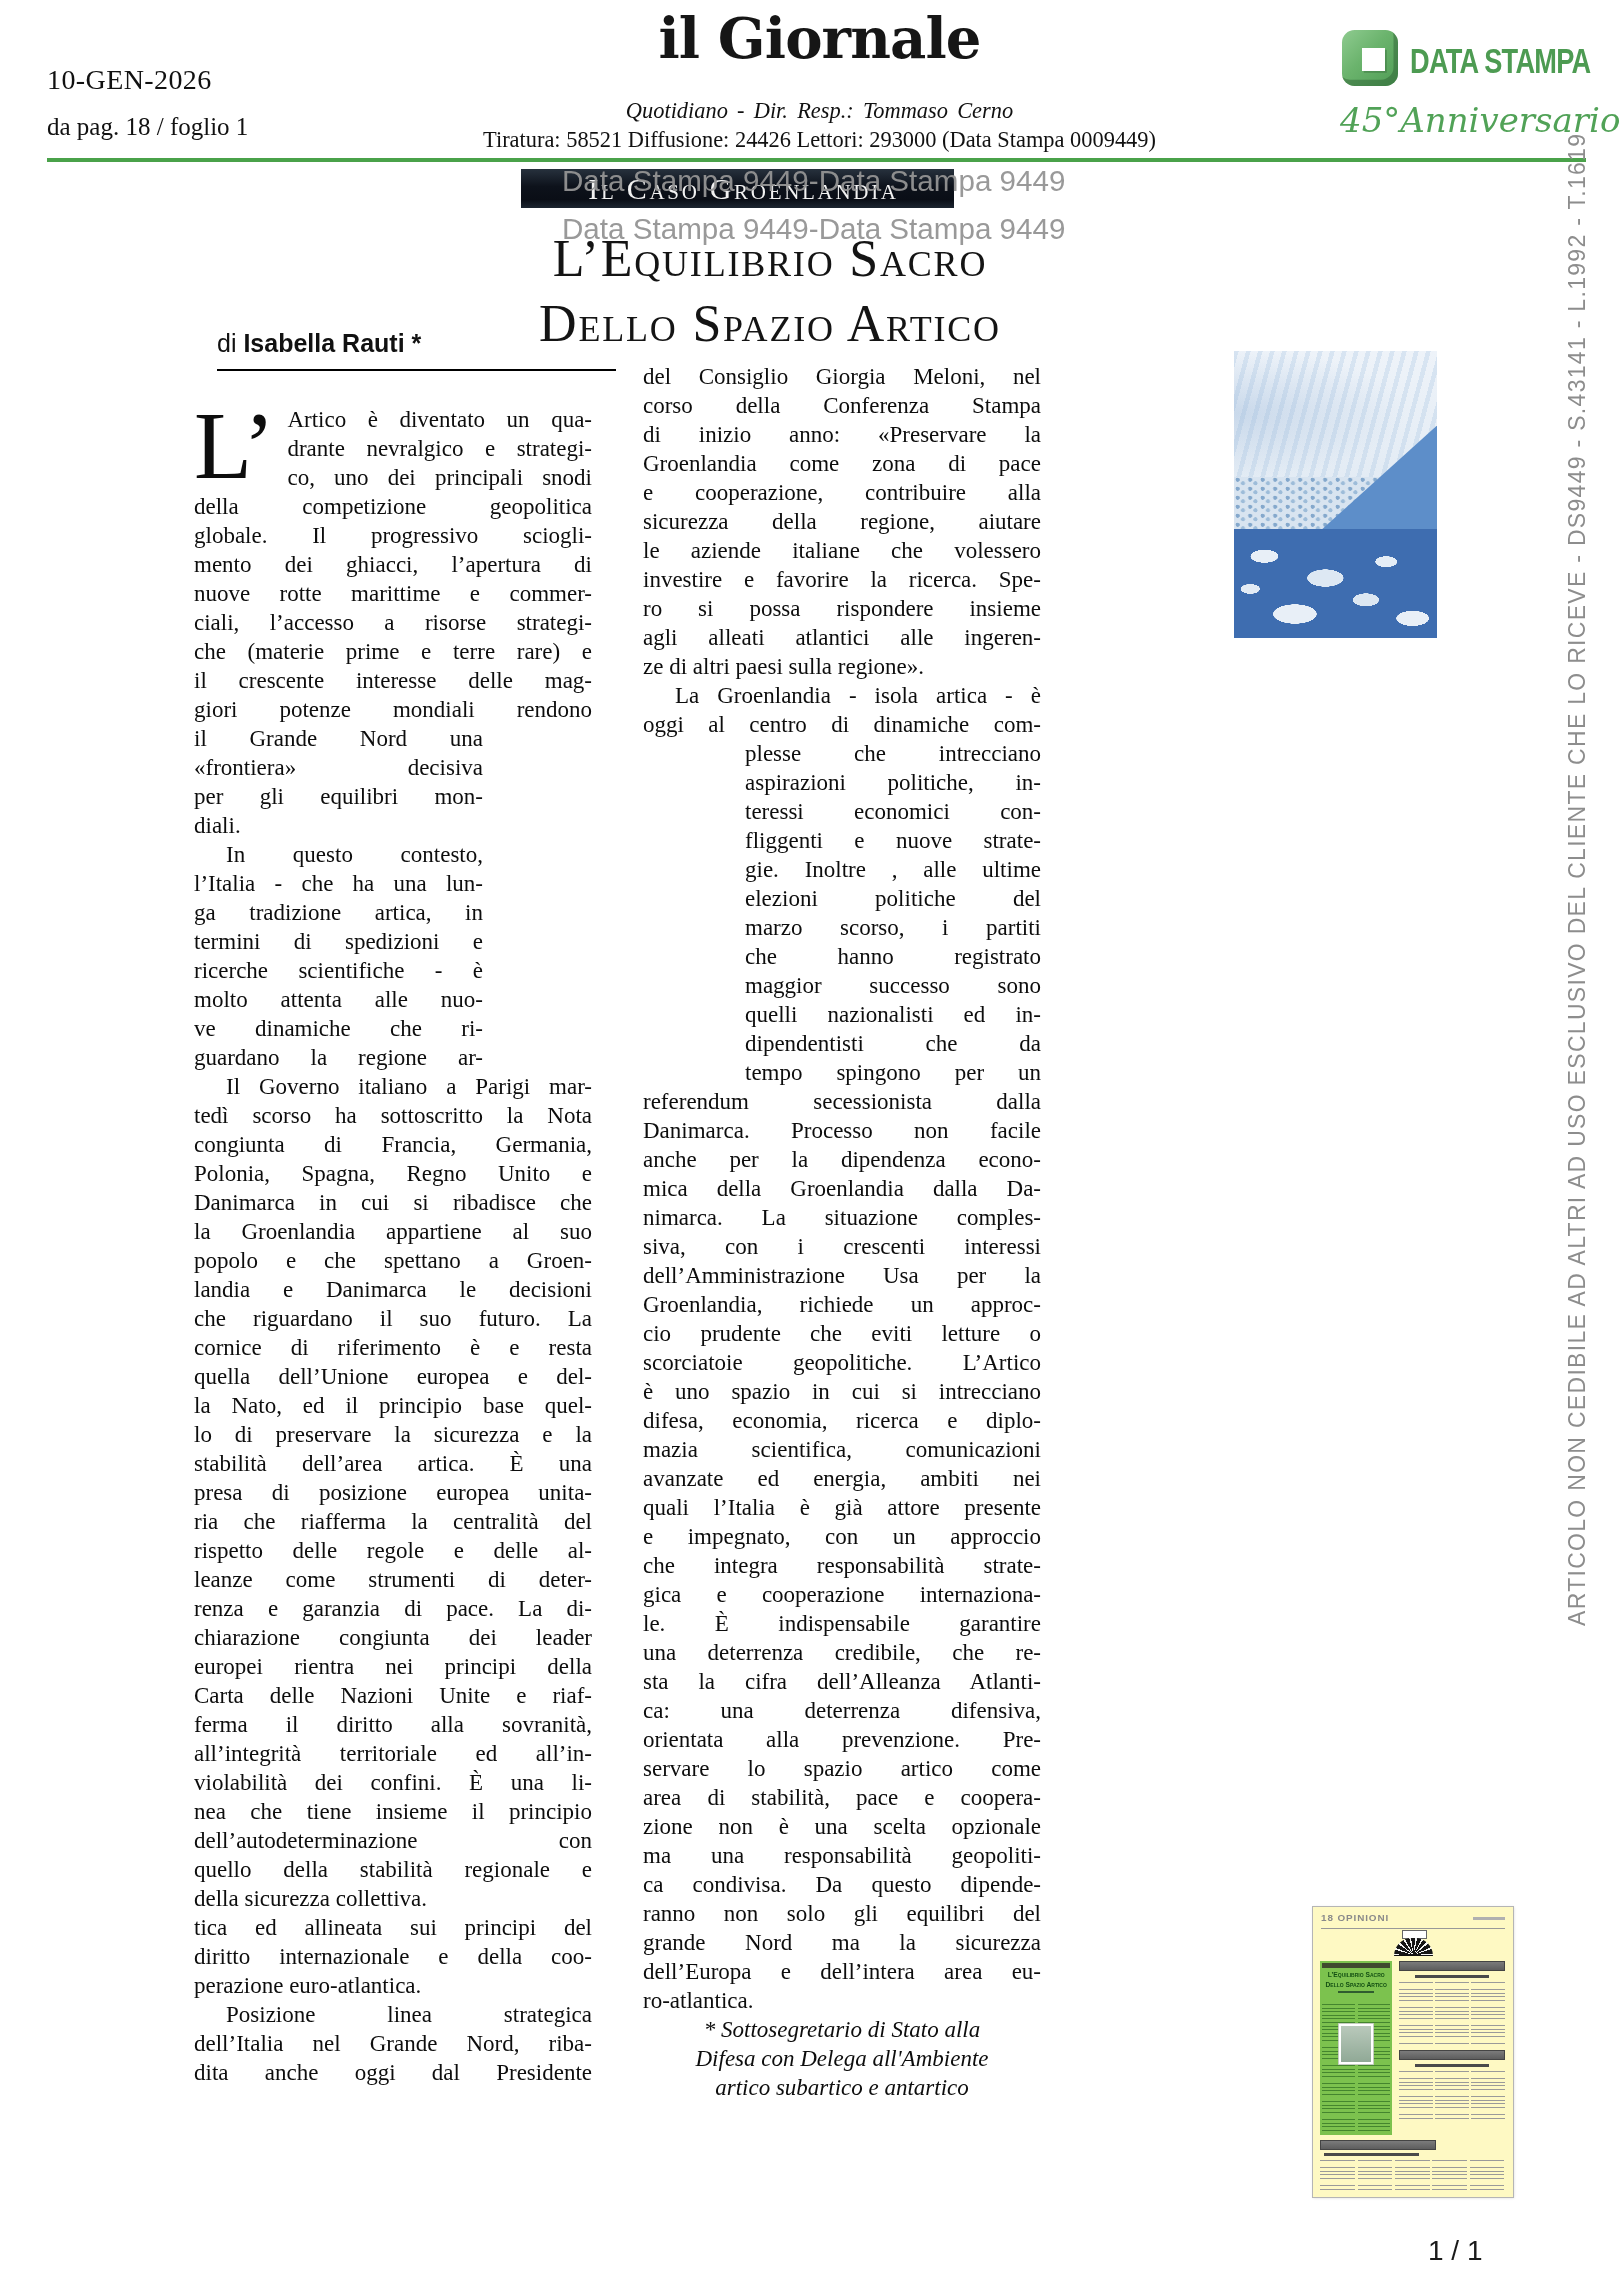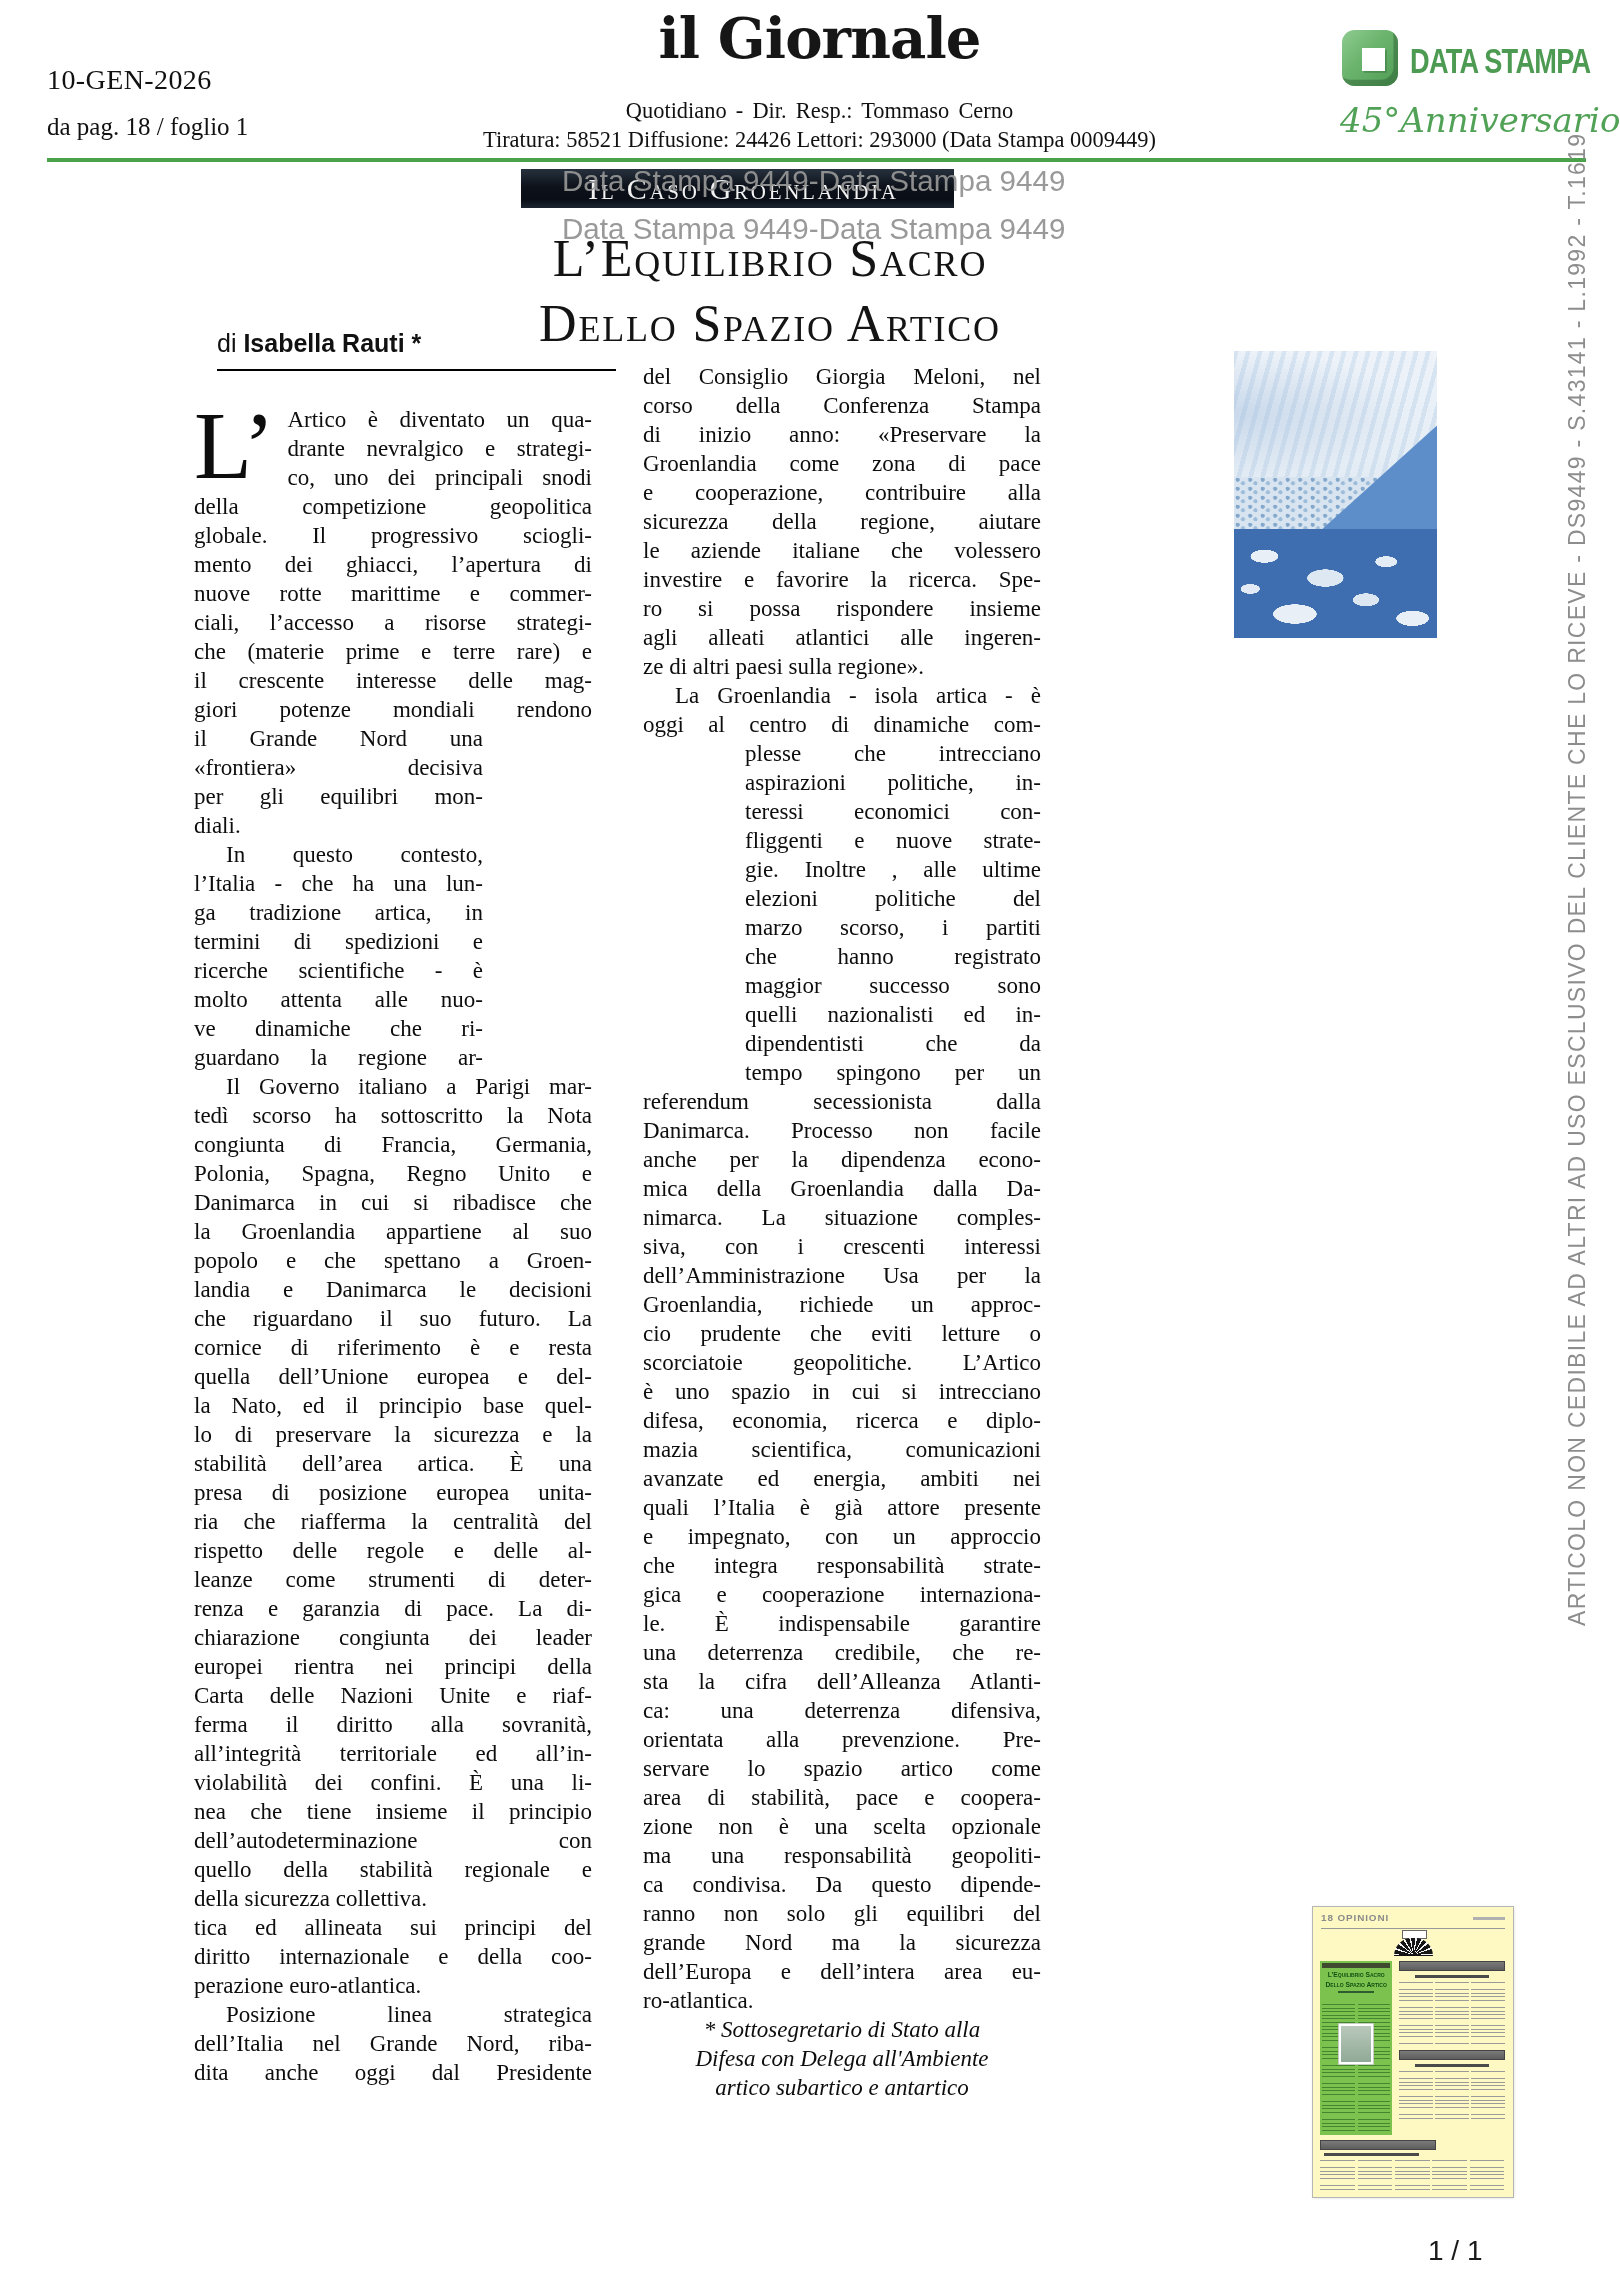--- a/index.html
+++ b/index.html
@@ -5,21 +5,21 @@
   html,body{margin:0;padding:0;background:#ffffff;}
   .page{position:relative;width:1620px;height:2293px;background:#ffffff;overflow:hidden;
         font-family:"Liberation Serif","DejaVu Serif",serif;color:#111;}
 
   
   .hdr-date{position:absolute;left:47px;top:64px;font-size:28px;letter-spacing:0.4px;}
   .hdr-pageinfo{position:absolute;left:47px;top:113px;font-size:25px;}
   .masthead-wrap{position:absolute;left:367px;top:9px;width:905px;text-align:center;}
   .masthead{font-family:"DejaVu Serif","Liberation Serif",serif;font-weight:bold;
             font-size:56px;letter-spacing:-0.9px;color:#161616;line-height:59px;}
-  .mast-sub1{margin-top:30px;font-size:22.4px;word-spacing:3.6px;}
+  .mast-sub1{margin-top:30px;font-size:22.4px;word-spacing:3.6px;font-style:italic;}
   .mast-sub2{margin-top:2.7px;font-size:22.4px;}
   .hdr-rule{position:absolute;left:47px;top:158px;width:1539px;height:3.6px;background:#4aa24a;}
 
   
   .ds-icon{position:absolute;left:1342px;top:30px;width:56px;height:56px;border-radius:12.5px;
            background:linear-gradient(135deg,#8fcb90 0%,#6ab36c 45%,#4f9c55 100%);
            box-shadow:inset -4.5px -6.3px 0 rgba(42,92,48,.45);}
   .ds-icon .hole{position:absolute;left:19.7px;top:18px;width:23px;height:23px;background:#ffffff;
            box-shadow:1.8px 1.8px 0 rgba(42,92,48,.35);}
   .ds-name{position:absolute;left:1410px;top:41px;font-family:"Liberation Sans",sans-serif;

